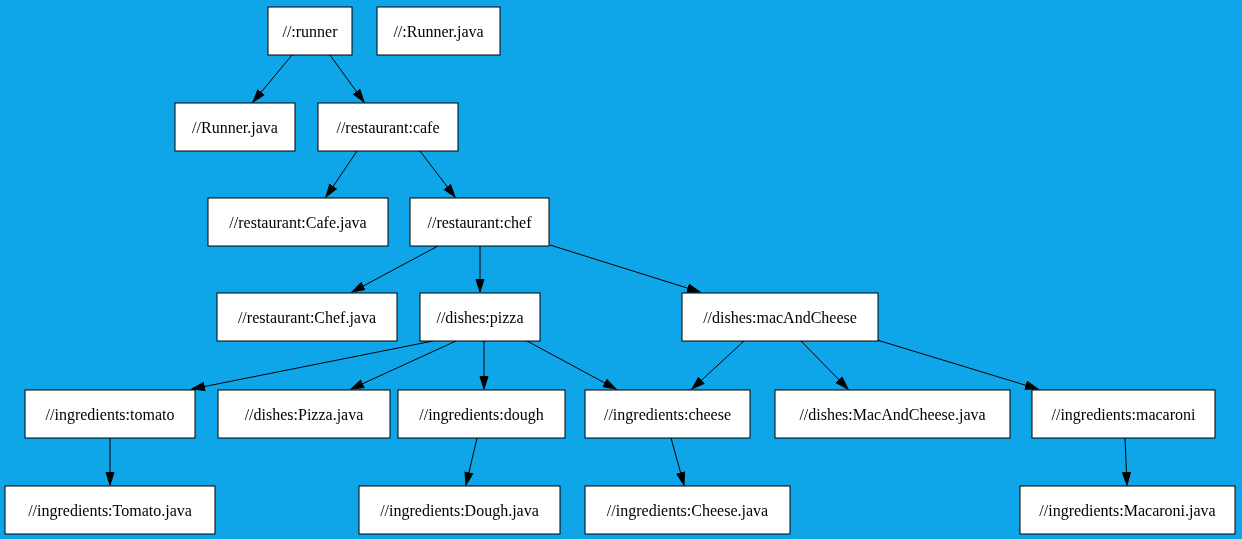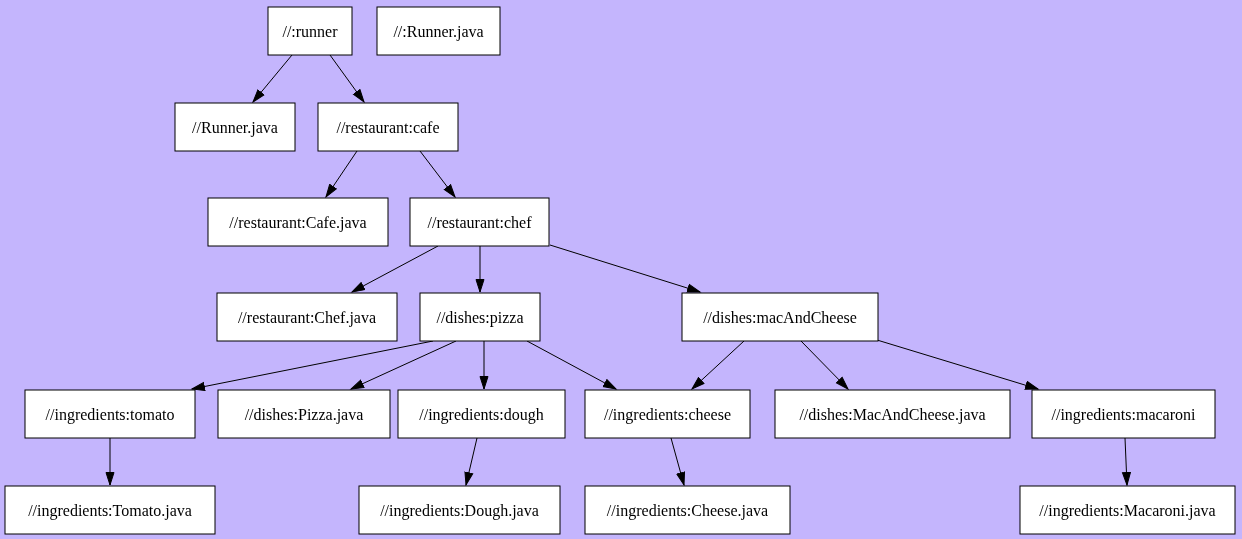--- a/index.html
+++ b/index.html
@@ -5,21 +5,21 @@
   html, body {
     margin: 0;
     padding: 0;
     background: #ffffff;
     font-family: "Liberation Serif", serif;
   }
   .graph-wrap {
     position: relative;
     width: 1242px;
     height: 539px;
-    background: #c4b5fd;
+    background: #0ea5e9;
     overflow: hidden;
   }
   svg text {
     font-family: "Liberation Serif", serif;
     font-size: 16px;
     fill: #000000;
     text-anchor: middle;
   }
   svg rect.node-box {
     fill: #ffffff;

